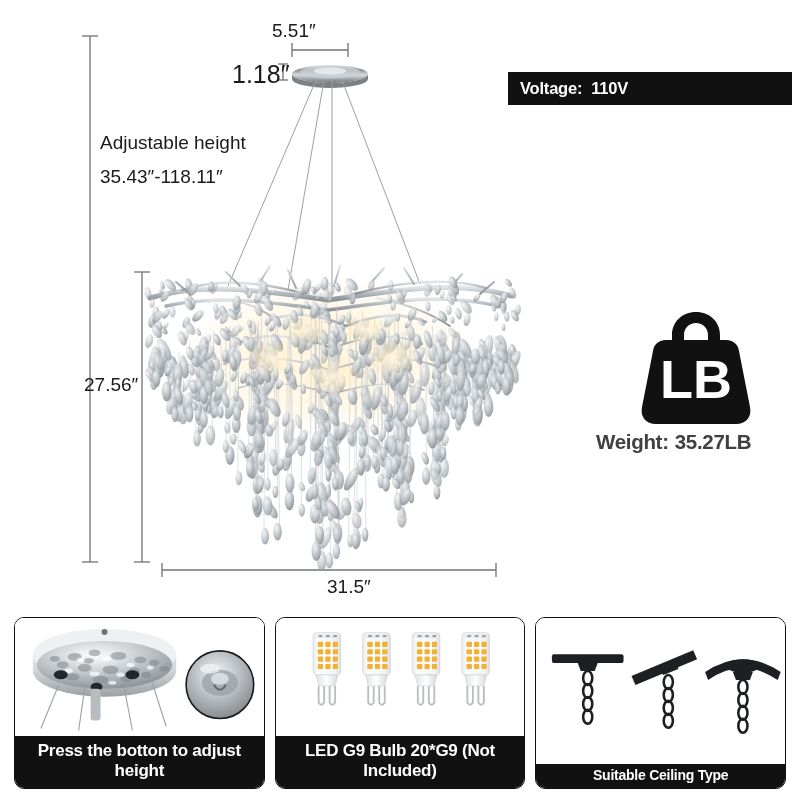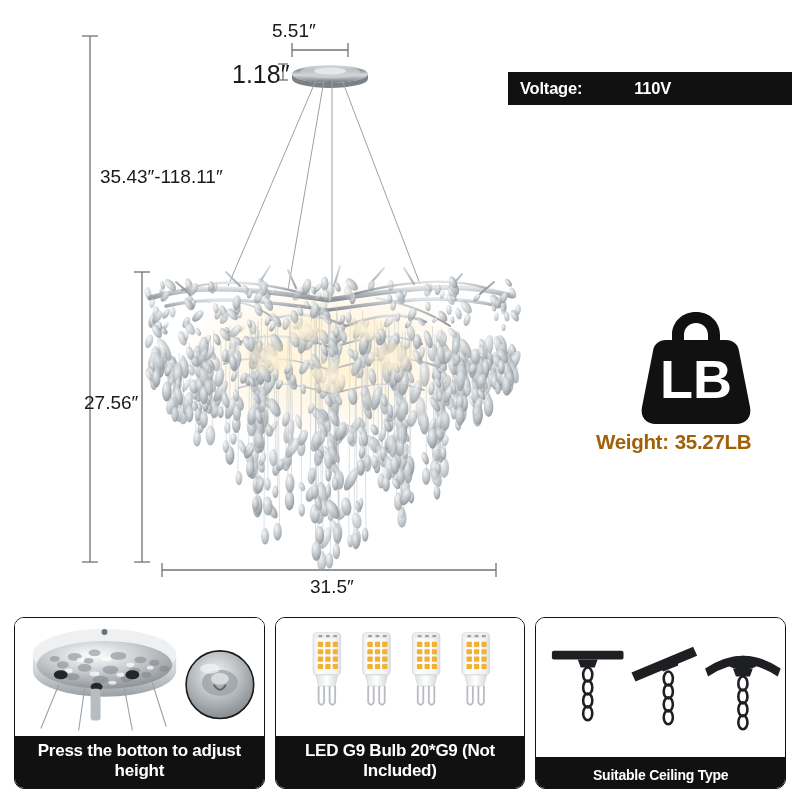--- a/index.html
+++ b/index.html
@@ -20,58 +20,57 @@
   .dim-label {
     position: absolute;
     font-family: "Liberation Sans", sans-serif;
     color: #1a1a1a;
     white-space: nowrap;
   }
   #dim-top-width      { left: 272px; top: 20px;  font-size: 19px; }
   #dim-canopy-height  { left: 232px; top: 60px;  font-size: 25px; }
   #dim-adj-line1      { left: 100px; top: 132px; font-size: 19px; }
   #dim-adj-line2      { left: 100px; top: 158px; font-size: 19px; margin-top: 8px; }
-  #dim-body-height    { left: 84px;  top: 392px; font-size: 19px; }
-  #dim-bottom-width   { left: 310px; top: 576px; font-size: 19px; }
+  #dim-body-height    { left: 84px;  top: 374px; font-size: 19px; }
+  #dim-bottom-width   { left: 327px; top: 576px; font-size: 19px; }
 
   
   #spec-list {
     position: absolute;
     left: 508px; top: 72px;
     width: 284px;
   }
   .spec-bar {
     background: #111111;
     color: #ffffff;
     height: 33px;
     margin-bottom: 8px;
     display: flex;
     align-items: center;
     padding-left: 12px;
     font-size: 16.5px;
     font-weight: bold;
     letter-spacing: -0.2px;
     white-space: nowrap;
-    gap: 43px;
   }
   .spec-key { margin-right: 9px; }
 
   
   #weight-block {
     position: absolute;
     left: 596px; top: 306px;
     width: 200px;
     text-align: left;
   }
   #weight-icon { display: block; margin: 0 auto; }
   #weight-caption {
     margin-top: 6px;
     font-size: 20.5px;
     font-weight: bold;
-    color: #a16207;
+    color: #404040;
     white-space: nowrap;
     letter-spacing: -0.3px;
   }
   #weight-caption .wc-key { margin-right: 6px; }
 
   
   #panels {
     position: absolute;
     left: 14px; top: 617px;
     width: 772px; height: 172px;
@@ -97,21 +96,21 @@
   .panel-caption {
     background: #111111;
     color: #ffffff;
     text-align: center;
     font-weight: bold;
     font-size: 17px;
     letter-spacing: -0.25px;
     padding: 5px 2px 6px;
     line-height: 1.22;
   }
-  .panel-caption.two-line { font-size: 14px; padding: 10px 2px 4px; }
+  .panel-caption.two-line { font-size: 14px; padding: 3px 2px 4px; }
 
   svg { display: block; }
 </style>
 </head>
 <body>
 
 <div id="page">
 
   <svg width="800" height="800" style="position:absolute;left:0;top:0;pointer-events:none;">
     <g stroke="#6f7378" stroke-width="1.3" fill="none">
@@ -133,20 +132,21 @@
       <line x1="278" y1="80" x2="288" y2="80"></line>
 
       <line x1="162" y1="570" x2="496" y2="570"></line>
       <line x1="162" y1="563" x2="162" y2="577"></line>
       <line x1="496" y1="563" x2="496" y2="577"></line>
     </g>
   </svg>
 
   <div class="dim-label" id="dim-top-width">5.51″</div>
   <div class="dim-label" id="dim-canopy-height">1.18″</div>
+  <div class="dim-label" id="dim-adj-line1">Adjustable height</div>
   <div class="dim-label" id="dim-adj-line2">35.43″-118.11″</div>
   <div class="dim-label" id="dim-body-height">27.56″</div>
   <div class="dim-label" id="dim-bottom-width">31.5″</div>
 
   <svg width="420" height="540" viewBox="0 0 420 540" style="position:absolute;left:120px;top:58px;">
     <defs>
       <linearGradient id="chromeCanopy" x1="0" y1="0" x2="0" y2="1">
         <stop offset="0%" stop-color="#e8eaec"></stop>
         <stop offset="28%" stop-color="#8e949a"></stop>
         <stop offset="55%" stop-color="#d8dbde"></stop>

